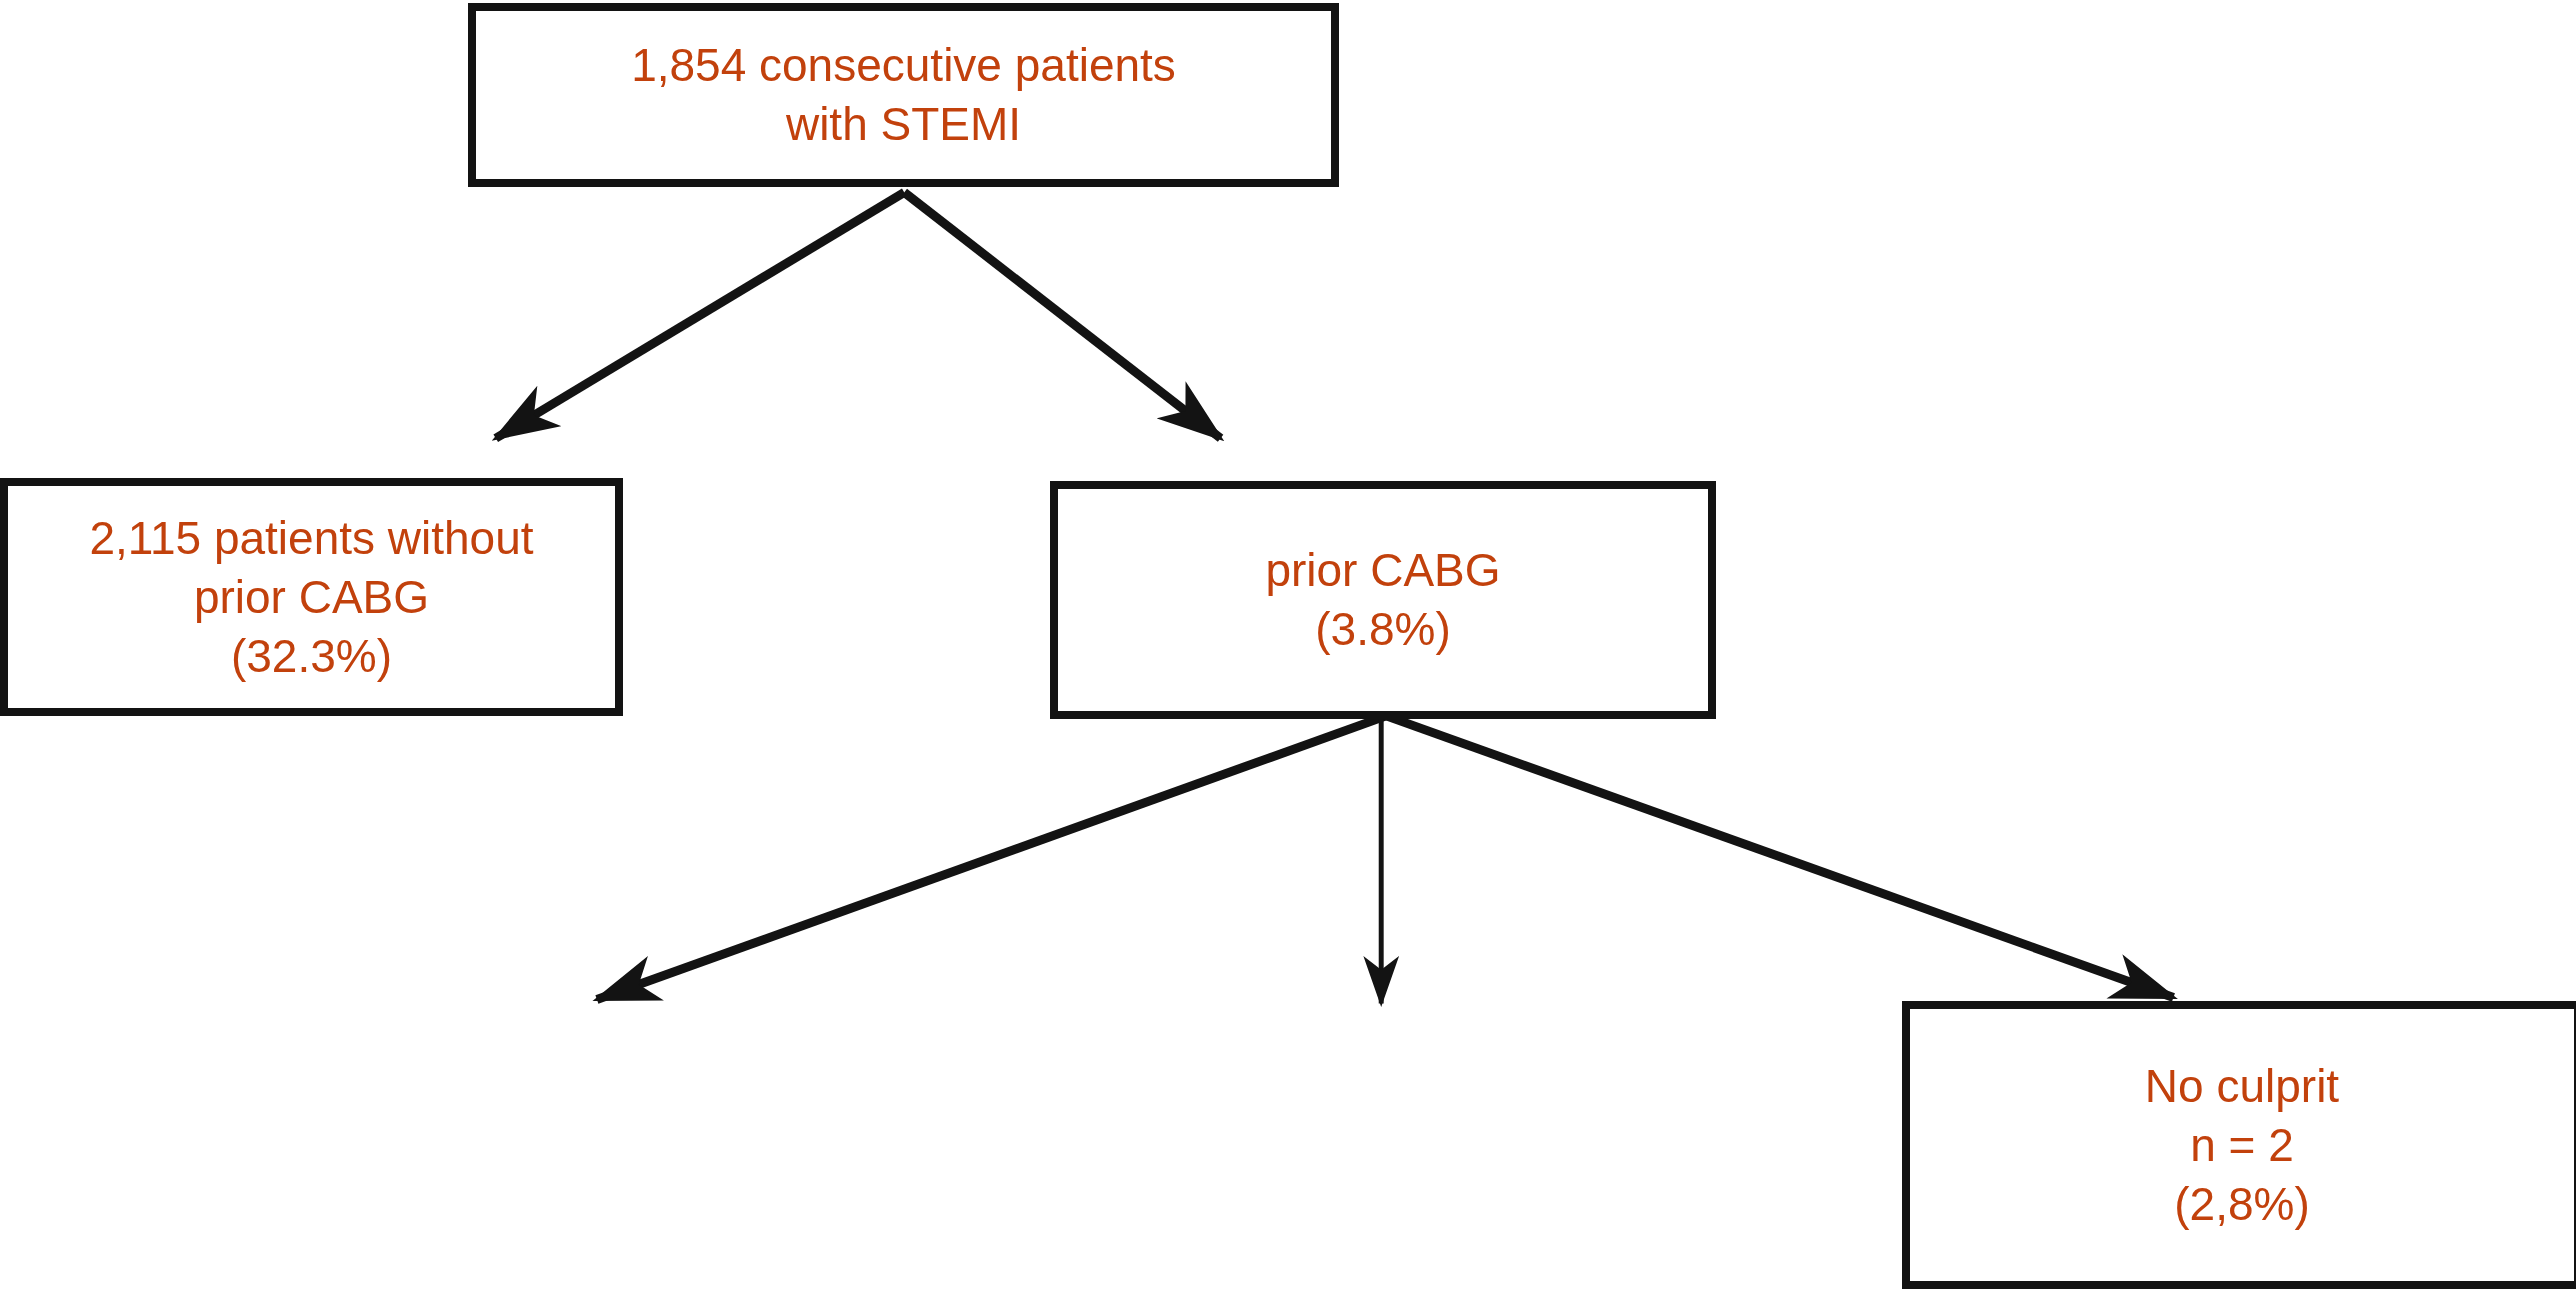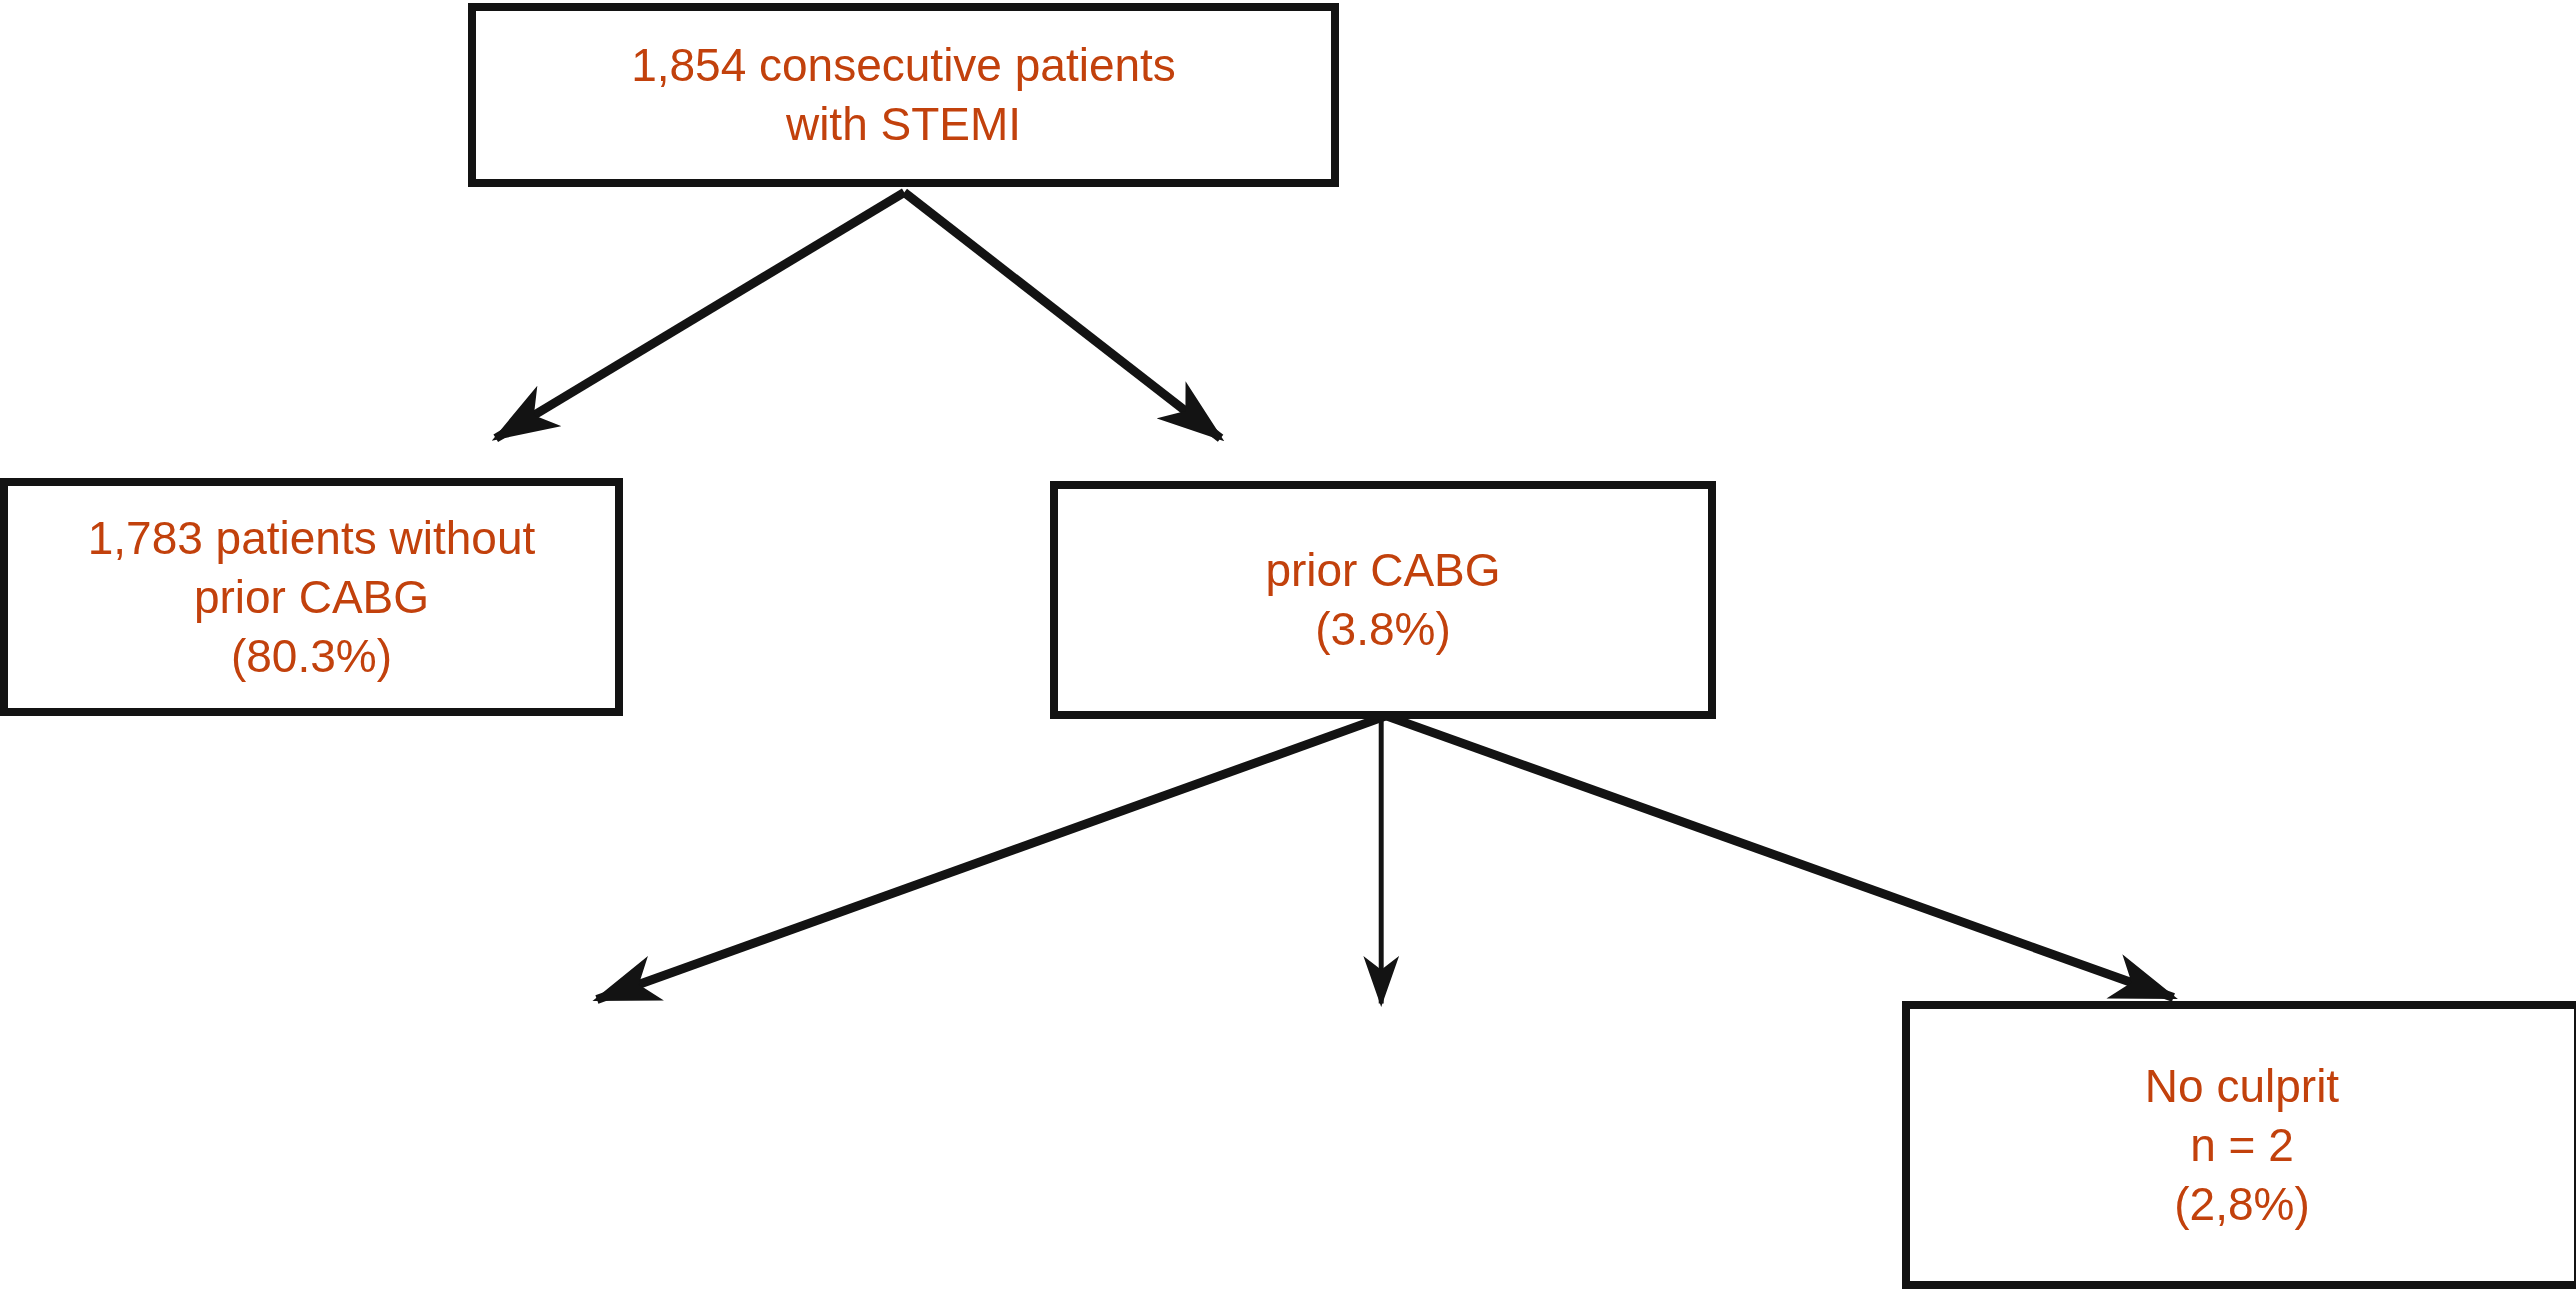--- a/index.html
+++ b/index.html
@@ -69,23 +69,23 @@
     <line x1="1393" y1="722" x2="1393" y2="1012" stroke="#131313" stroke-width="5" marker-end="url(#headThin)"></line>
     <line x1="1398" y1="722" x2="2192" y2="1006" stroke="#131313" stroke-width="9" marker-end="url(#headBig)"></line>
   </svg>
 
   <div class="node node-stemi">
     <span>1,854 consecutive patients</span>
     <span>with STEMI</span>
   </div>
 
   <div class="node node-no-prior">
-    <span>1,783 patients without</span>
+    <span>2,115 patients without</span>
     <span>prior CABG</span>
-    <span>(80.3%)</span>
+    <span>(32.3%)</span>
   </div>
 
   <div class="node node-prior-cabg">
     <span>prior CABG</span>
     <span>(3.8%)</span>
   </div>
 
 
 
   <div class="node node-no-culprit">

